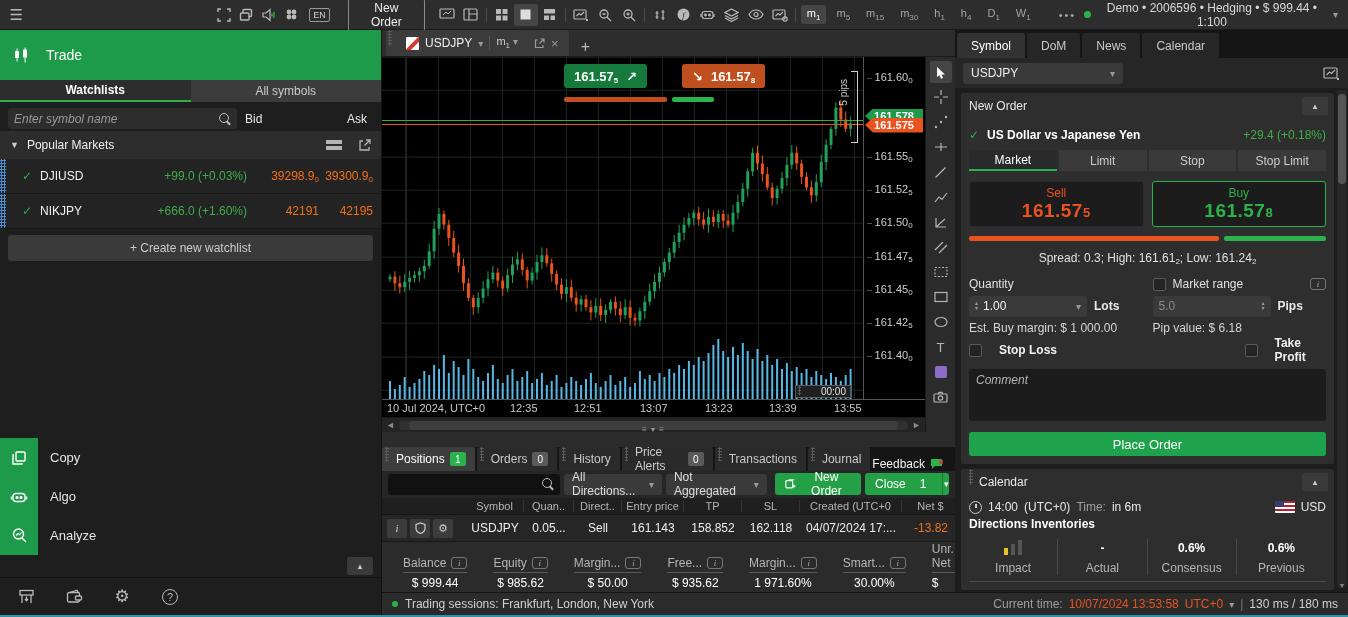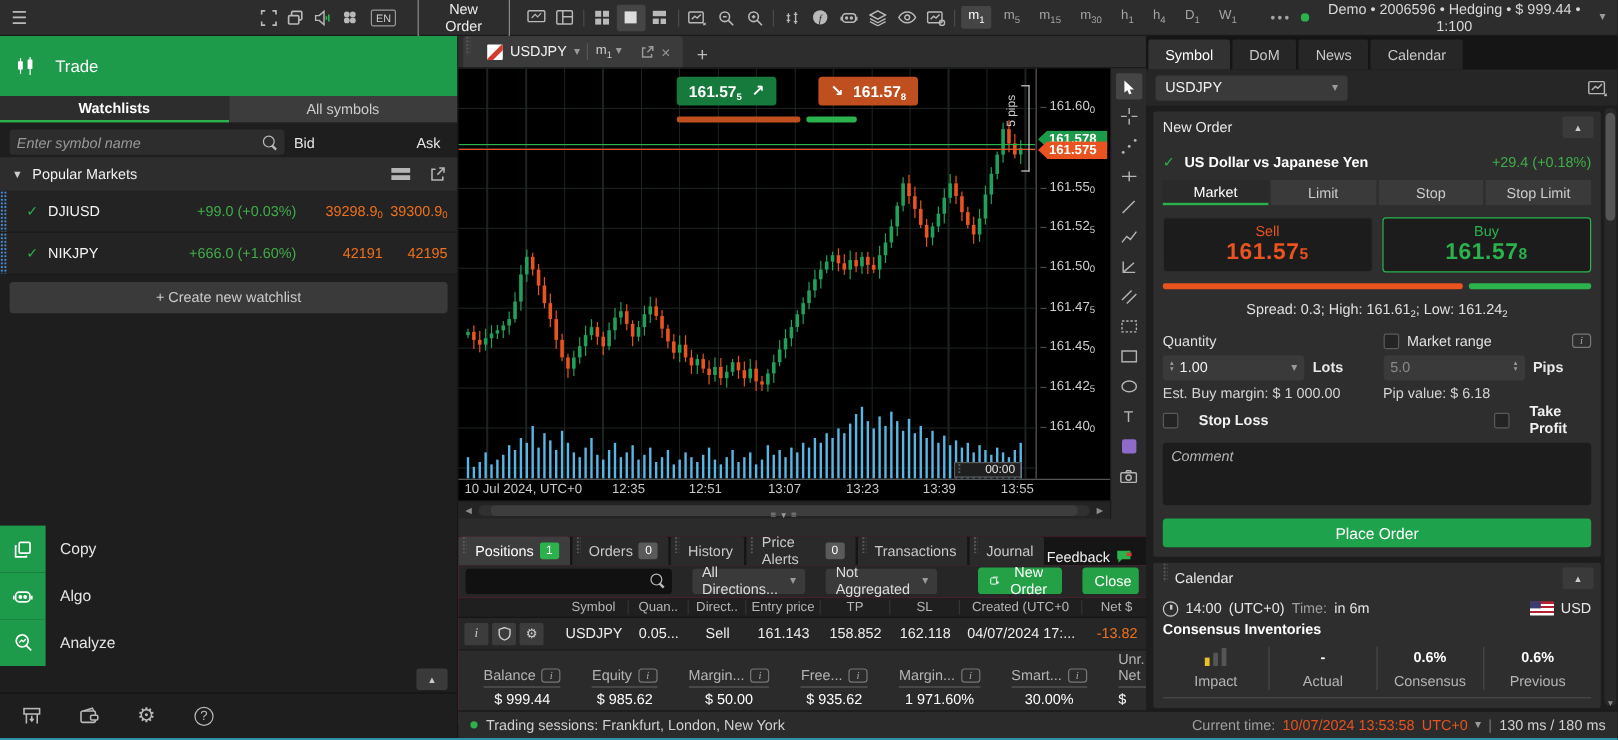--- a/index.html
+++ b/index.html
@@ -111,21 +111,21 @@
 
   
   .pos-panel { height:157px; display:flex; flex-direction:column; background:#be185d;margin-top:15px; }
   .pos-tabs { height:26px; background:#151515; display:flex; align-items:flex-end; }
   .pos-tab { height:24px; display:flex; align-items:center; gap:5px; background:#2a2a2a; color:#c9c9c9; font-size:12px; padding:0 9px 0 3px; margin-right:2px; border-radius:2px 2px 0 0; cursor:pointer; }
   .pos-tab .drag-dots { margin-right:2px; width:4px; }
   .pos-tab.active { background:#3d3d3d; color:#fff; }
   .badge { min-width:16px; height:14px; border-radius:2px; background:#5a5a5a; color:#fff; font-size:10px; display:flex; align-items:center; justify-content:center; padding:0 3px; }
   .badge.green { background:#2bb24c; }
   .feedback { margin-left:auto; display:flex; align-items:center; gap:5px; color:#f0f0f0; font-size:12px; padding-right:10px; cursor:pointer; }
-  .filter-row { height:30px; display:flex; align-items:center; gap:17px; padding:0 6px; background:#262626; }
+  .filter-row { height:30px; display:flex; align-items:center; gap:4px; padding:0 6px; background:#262626; }
   .pos-search { width:172px; height:21px; background:#111; border-radius:3px; display:flex; align-items:center; padding:0 6px; }
   .pos-search input { flex:1; background:transparent; border:0; outline:0; color:#ddd; font-size:12px; min-width:0; }
   .dd { height:21px; background:#3a3a3a; border-radius:3px; color:#ddd; font-size:12px; display:flex; align-items:center; gap:10px; padding:0 8px; cursor:pointer; }
   .grn-btn { height:22px; background:#24a147; border-radius:3px; color:#fff; font-size:12px; display:flex; align-items:center; gap:6px; padding:0 10px; cursor:pointer; border:0; }
   .close-btn { padding:0; overflow:hidden; }
   .close-btn .lbl { padding:0 8px 0 10px; }
   .close-btn .cnt { padding-right:10px; }
   .close-btn .dd-seg { width:20px; align-self:stretch; display:flex; align-items:center; justify-content:center; border-left:1px solid #1d7a35; font-size:9px; }
   .ptable-head, .ptable-row { display:grid; grid-template-columns:84px 58px 50px 48px 62px 58px 58px 102px 58px 1fr; align-items:center; }
   .ptable-head { height:20px; color:#b5b5b5; font-size:11px; background:#1f1f1f; border-bottom:1px solid #151515; }
@@ -798,21 +798,21 @@
                 <div class="depth-bar" style="left:182px;width:103px;background:#bf4f1f"></div>
                 <div class="depth-bar" style="left:290px;width:42px;background:#2bb24c"></div>
                 <div class="pips-bracket"></div>
                 <div class="pips-label">5 pips</div>
                 <div class="countdown">
                     <span class="drag-dots gray" style="width:3px;height:9px"></span>
                     <span>00:00</span>
                   </div>
               </div>
               <div class="chart-axis">
-                <div class="ax-tick" style="top:26px"><span>161.60</span><span class="sub">0</span></div>
+                <div class="ax-tick" style="top:14px"><span>161.60</span><span class="sub">0</span></div>
                 <div class="ax-tick" style="top:93px"><span>161.55</span><span class="sub">0</span></div>
                 <div class="ax-tick" style="top:126px"><span>161.52</span><span class="sub">5</span></div>
                 <div class="ax-tick" style="top:159px"><span>161.50</span><span class="sub">0</span></div>
                 <div class="ax-tick" style="top:193px"><span>161.47</span><span class="sub">5</span></div>
                 <div class="ax-tick" style="top:226px"><span>161.45</span><span class="sub">0</span></div>
                 <div class="ax-tick" style="top:259px"><span>161.42</span><span class="sub">5</span></div>
                 <div class="ax-tick" style="top:292px"><span>161.40</span><span class="sub">0</span></div>
                 <div class="px-tag" style="background: rgb(30, 154, 75); top: 51.5447px;">161.578</div>
                 <div class="px-tag" style="background: rgb(232, 83, 31); top: 60.537px;">161.575</div>
               </div>
@@ -1183,21 +1183,21 @@
               <span class="clock"></span>
               <span>14:00</span>
               <span>(UTC+0)</span>
               <span class="cal-gray">Time:</span>
               <span>in 6m</span>
               <span class="cal-cur">
                 <span class="flag-us"></span>
                 <span>USD</span>
               </span>
             </div>
-            <div class="cal-event">Consensus Inventories</div>
+            <div class="cal-event">Directions Inventories</div>
             <div class="cal-grid">
               <div class="cal-cell">
                 <span class="impact-bars">
                     <i style="height:7px;background:#e8c227"></i>
                     <i style="height:11px"></i>
                     <i style="height:15px"></i>
                   </span>
                 <span class="cal-lbl">Impact</span>
               </div>
               <div class="cal-cell">

